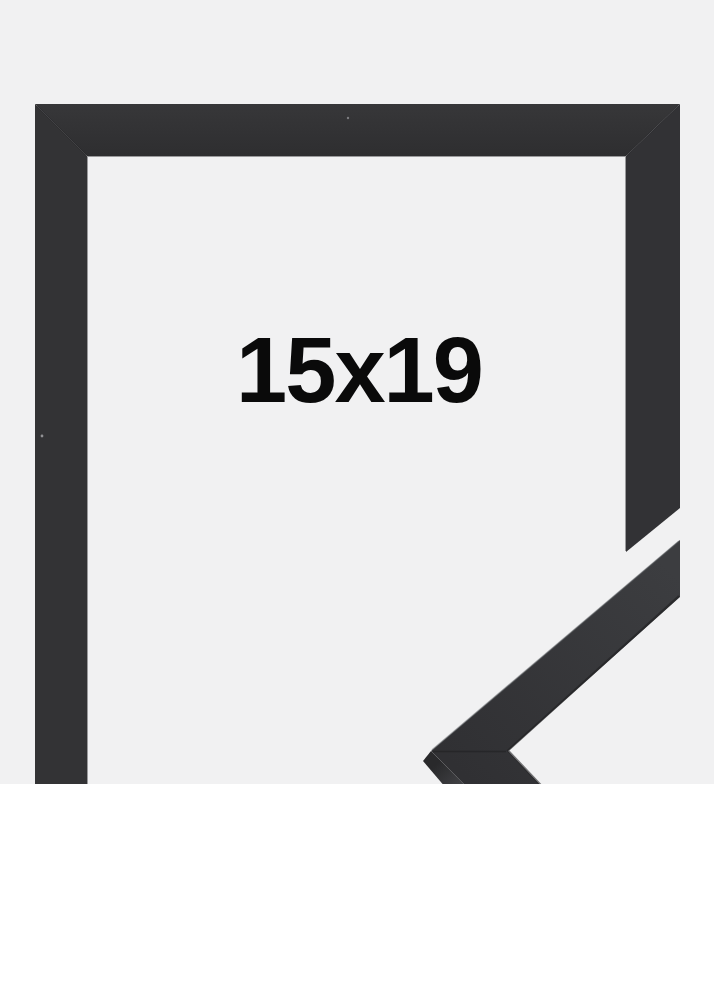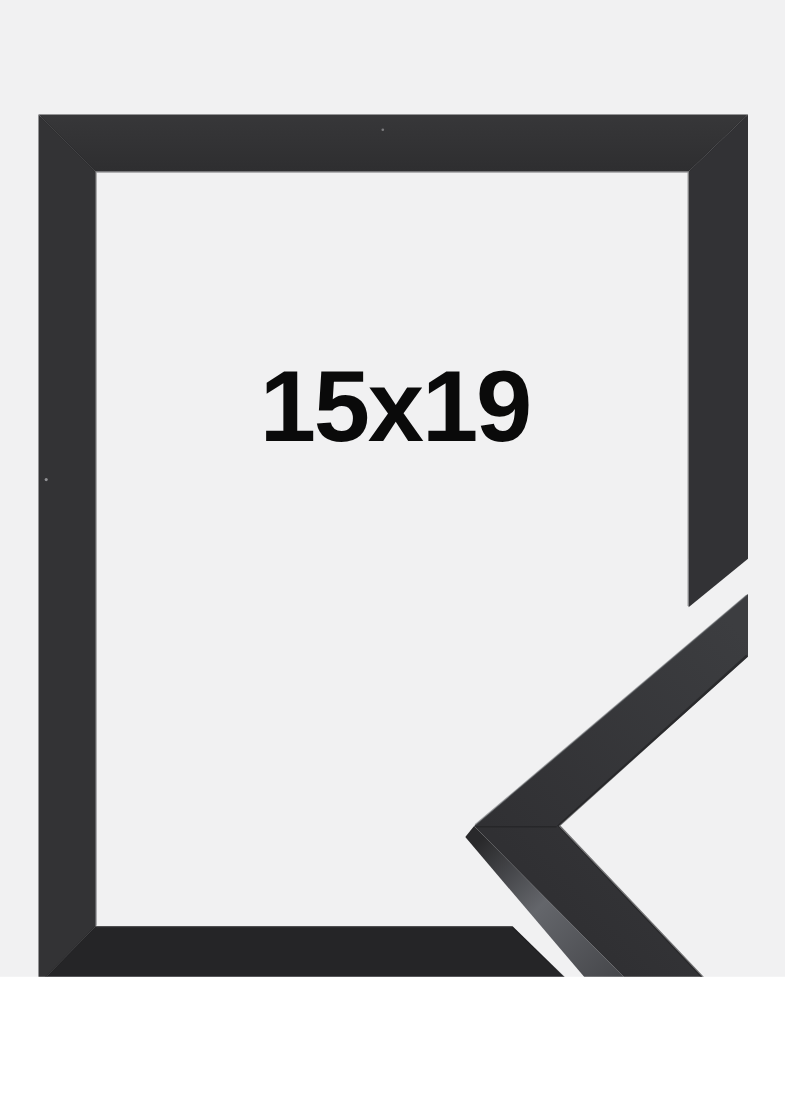--- a/index.html
+++ b/index.html
@@ -4,21 +4,21 @@
 <style>
   html, body {
     margin: 0;
     padding: 0;
     background: #ffffff;
     font-family: "Liberation Sans", sans-serif;
   }
   .stage {
     position: relative;
     width: 714px;
-    height: 888px;
+    height: 784px;
     overflow: hidden;
   }
   .stage svg {
     position: absolute;
     top: 0;
     left: 0;
     display: block;
   }
   .size-label {
     position: absolute;

